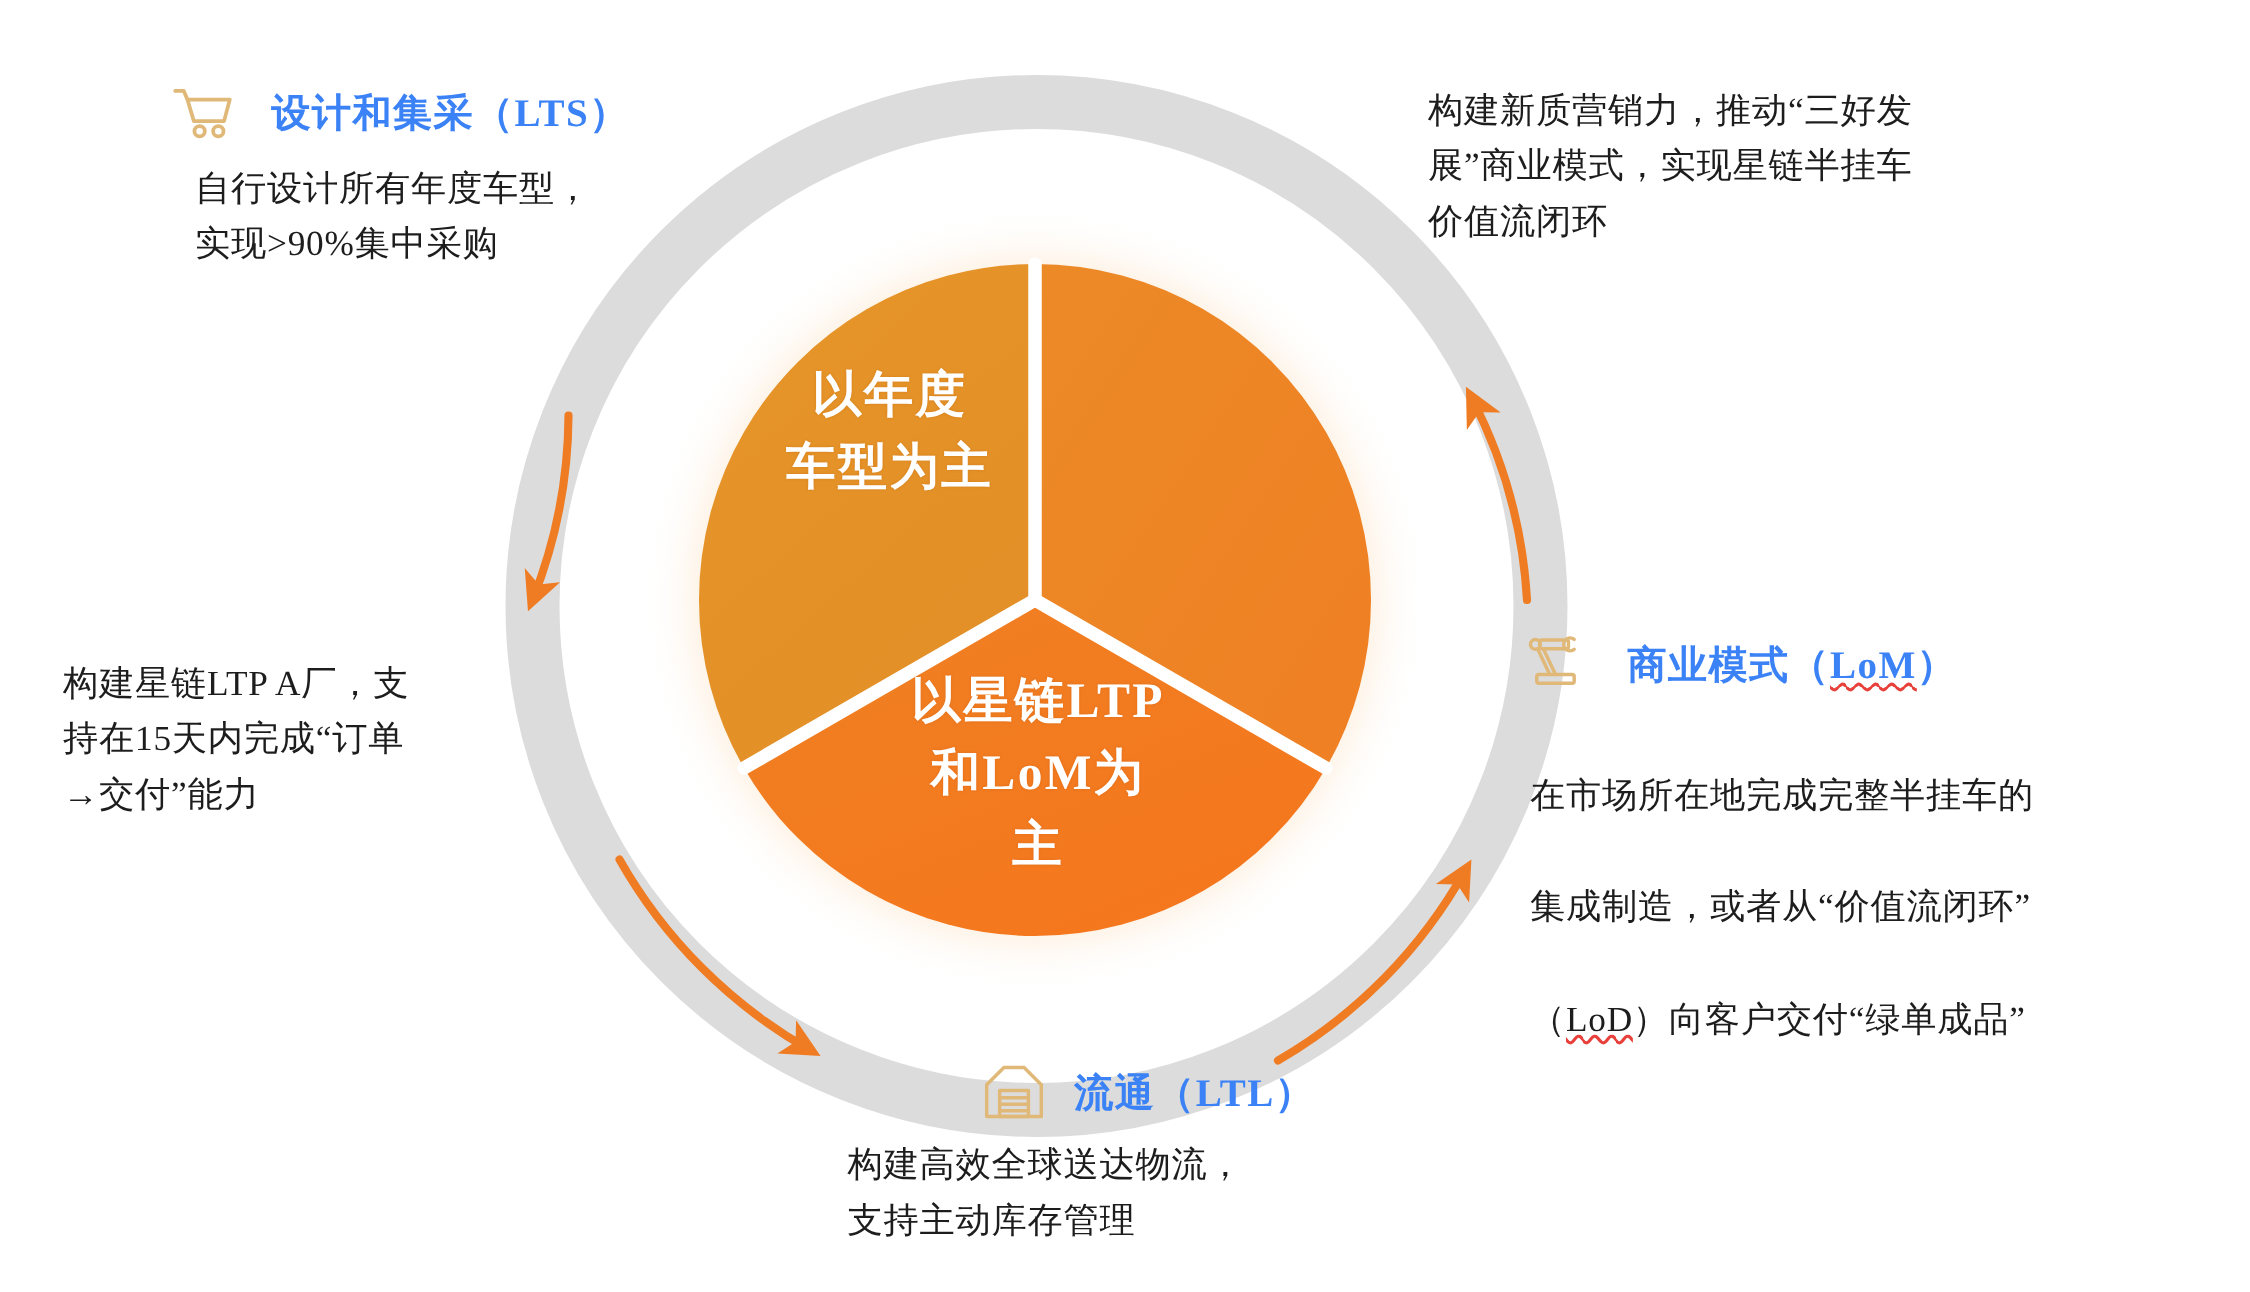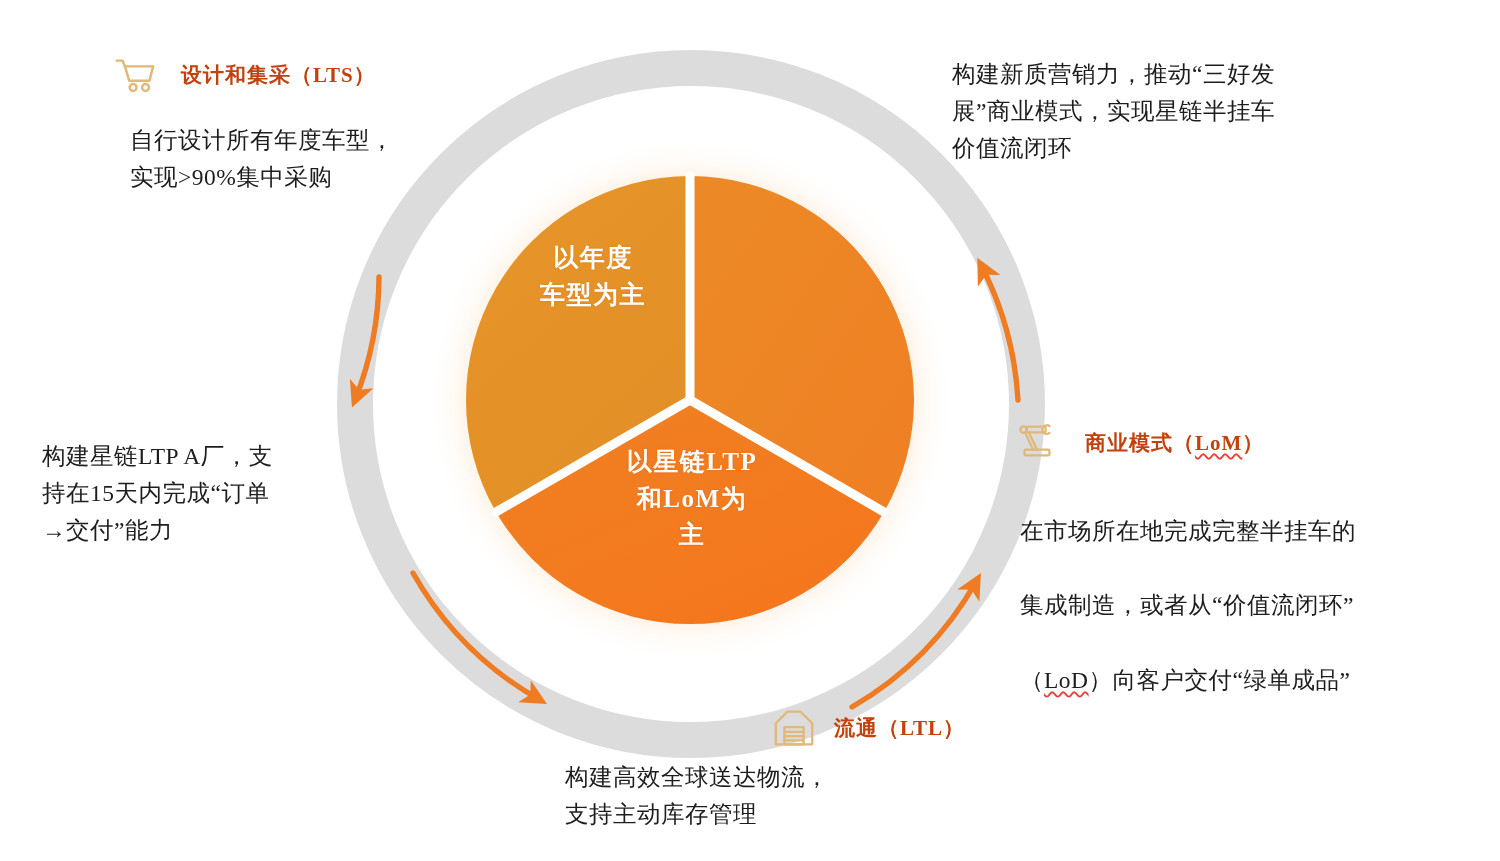--- a/index.html
+++ b/index.html
@@ -24,21 +24,21 @@
     width: 1500px;
     height: 861px;
   }
 
   
   .pie-label {
     position: absolute;
     color: #ffffff;
     font-family: "Liberation Serif", "DejaVu Serif", serif;
     font-weight: 700;
-    font-size: 25px;
+    font-size: 33px;
     line-height: 1.46;
     text-align: center;
     letter-spacing: 1.5px;
     text-shadow: 0 0 2px rgba(180,80,0,.30);
     white-space: pre-line;
     pointer-events: none;
   }
   #pie-label-a { left: 498px; top: 240px; width: 190px; }
   #pie-label-b { left: 700px; top: 228px; width: 190px; }
   #pie-label-c { left: 592px; top: 444px; width: 200px; text-align: center; }
@@ -52,22 +52,22 @@
   }
   .callout-icon {
     flex: 0 0 auto;
     width: 46px;
     height: 46px;
     display: block;
   }
   .callout-title {
     font-family: "Liberation Serif", "DejaVu Serif", serif;
     font-weight: 700;
-    font-size: 21px;
-    color: #c2410c;
+    font-size: 26px;
+    color: #3b82f6;
     letter-spacing: 1px;
     white-space: nowrap;
   }
   .callout-body {
     font-family: "Liberation Serif", "DejaVu Serif", serif;
     font-size: 23.5px;
     line-height: 1.58;
     color: #1d1d1d;
     letter-spacing: .5px;
     white-space: pre-line;
@@ -75,36 +75,36 @@
   .misspell {
     text-decoration: underline wavy #e8403a;
     text-decoration-thickness: 1.5px;
     text-underline-offset: 3px;
   }
 
   
   #callout-lts { left: 112px; top: 52px; width: 410px; }
   #callout-lts .callout-head { padding-left: 0px; }
   #callout-lts .callout-title { margin-left: 14px; }
-  #callout-lts .callout-body { margin-top: 24px; padding-left: 18px; }
+  #callout-lts .callout-body { margin-top: 10px; padding-left: 18px; }
 
   #callout-mkt { left: 946px; top: 48px; width: 470px; }
   #callout-mkt .callout-title { margin-left: 16px; }
   #callout-mkt .callout-body { margin-top: 8px; padding-left: 6px; }
 
   #callout-ltp { left: 34px; top: 428px; width: 330px; }
   #callout-ltp .callout-title { margin-left: 14px; }
   #callout-ltp .callout-body { margin-top: 10px; padding-left: 8px; }
 
   #callout-lom { left: 1014px; top: 420px; width: 480px; }
   #callout-lom .callout-title { margin-left: 16px; }
   #callout-lom .callout-body { margin-top: 10px; padding-left: 6px; }
 
   #callout-ltl { left: 565px; top: 705px; width: 400px; }
-  #callout-ltl .callout-head { justify-content: flex-end; }
+  #callout-ltl .callout-head { justify-content: center; }
   #callout-ltl .callout-title { margin-left: 8px; }
   #callout-ltl .callout-body { margin-top: 8px; padding-left: 0px; text-align: left; }
 </style>
 </head>
 <body>
 
 <div id="stage">
 
   <svg id="wheel-svg" viewBox="0 0 1500 861">
     <defs>

